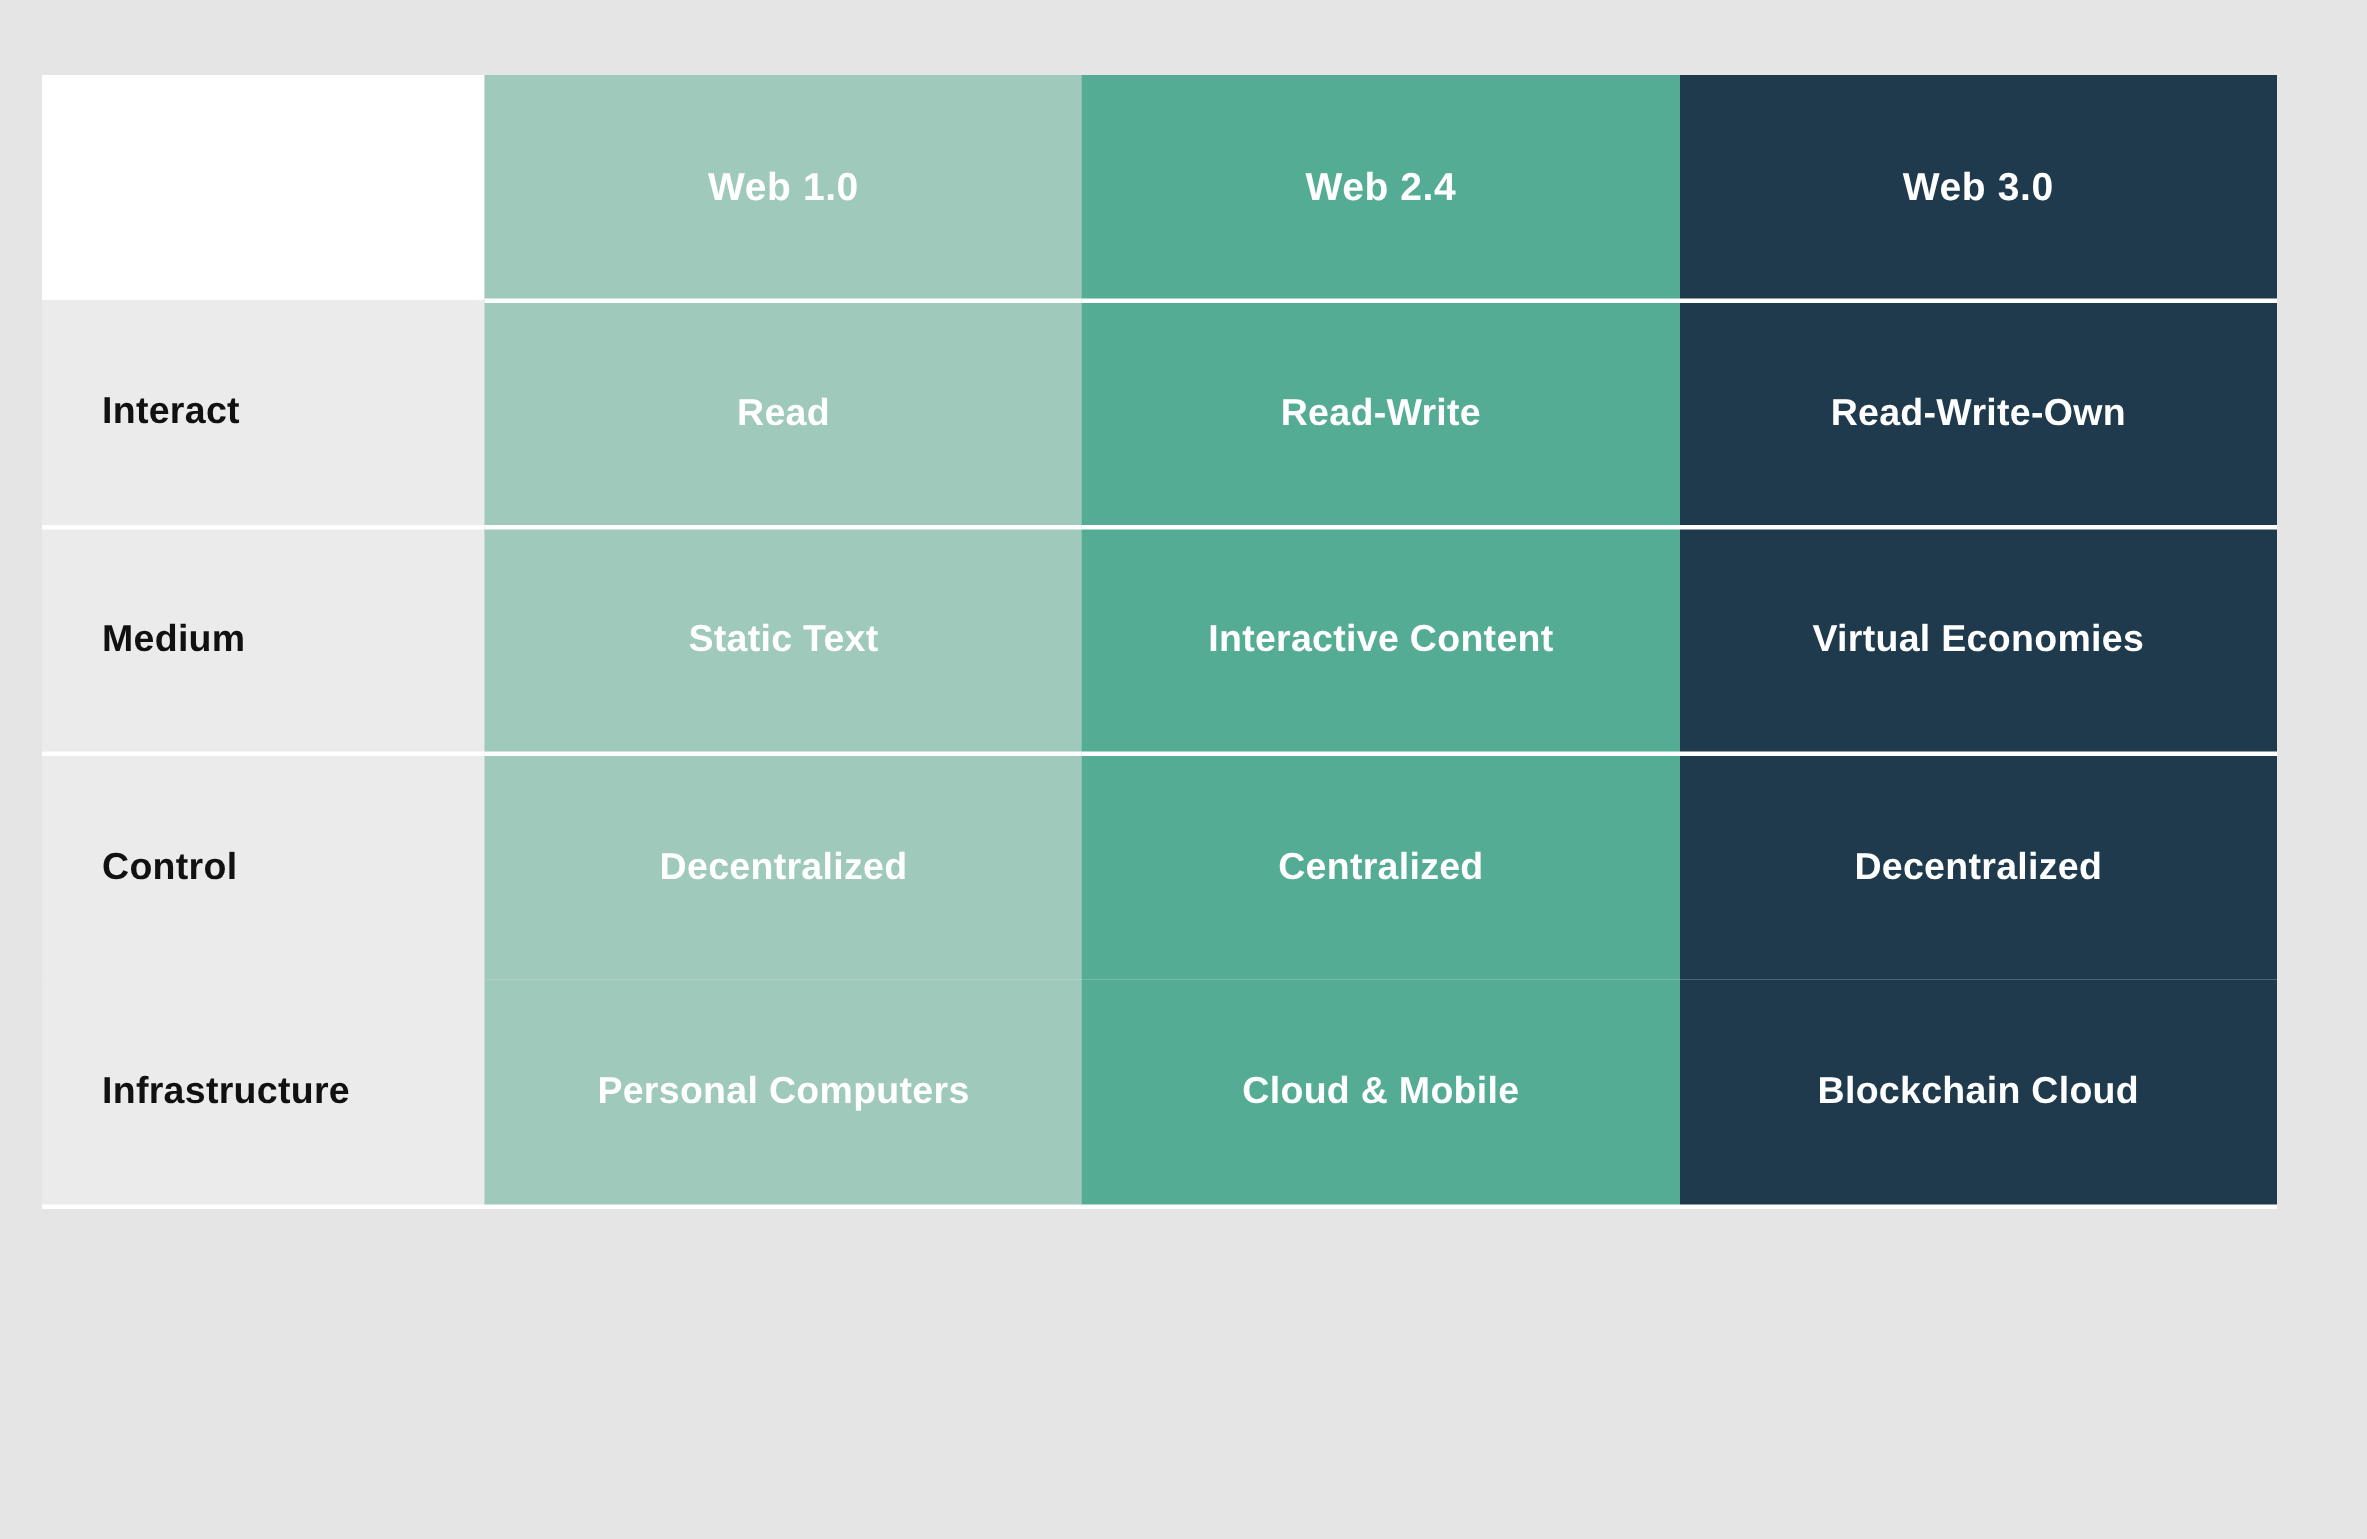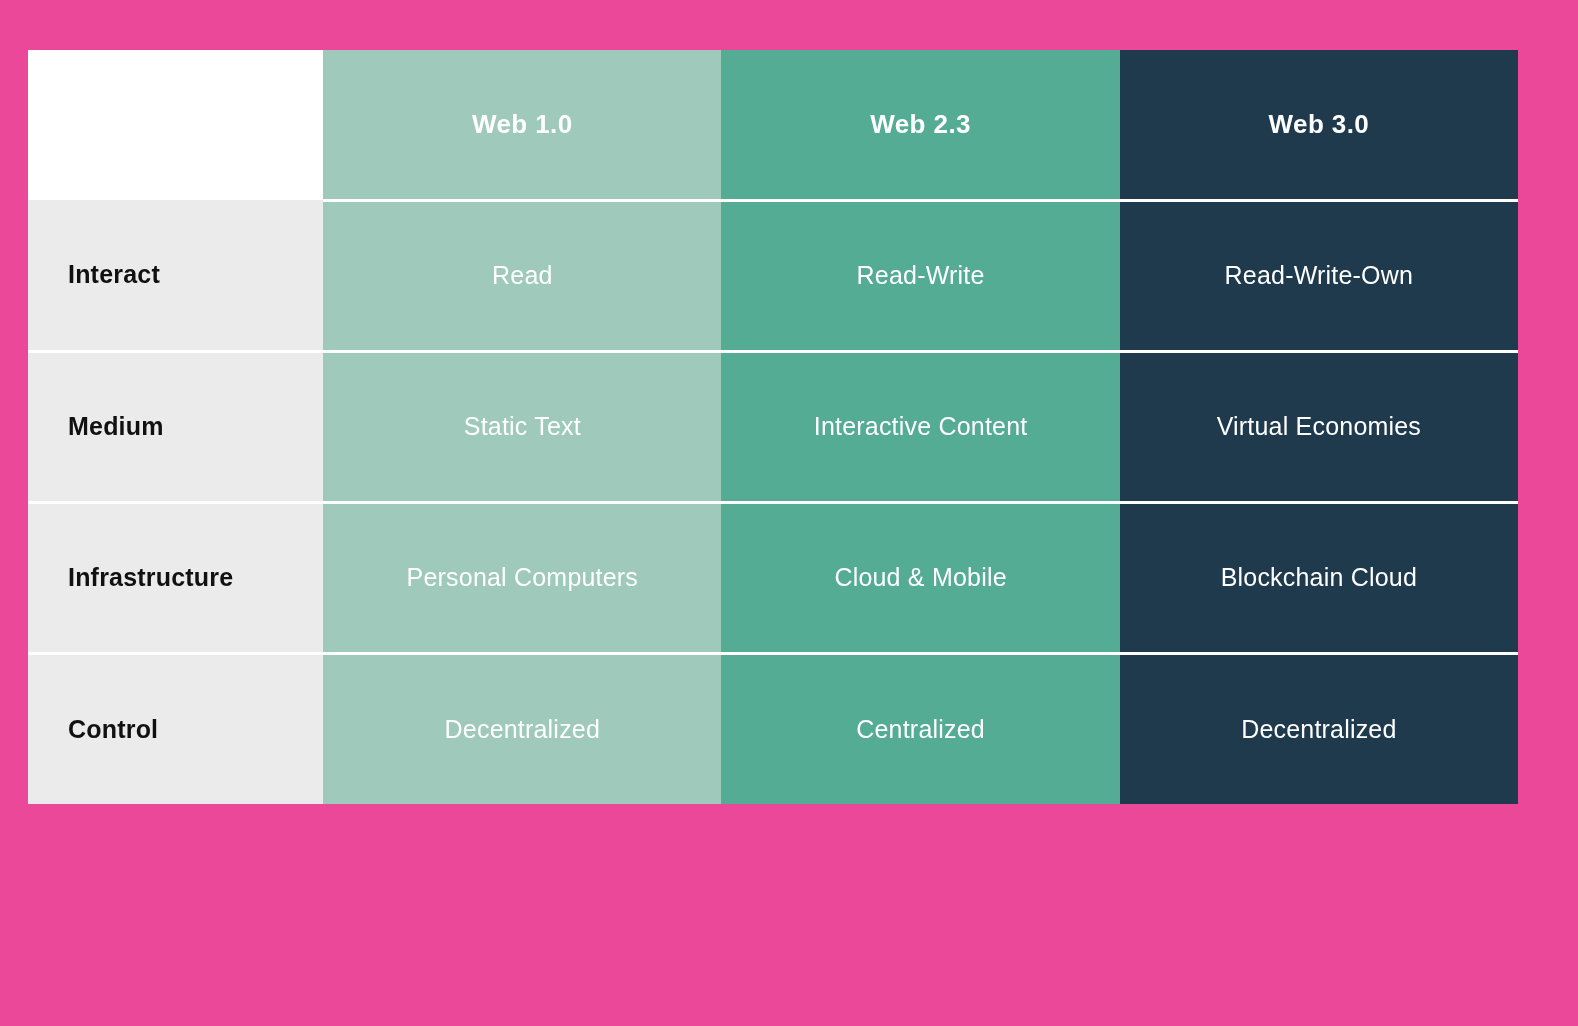--- a/index.html
+++ b/index.html
@@ -14,21 +14,21 @@
     font-family: "Liberation Sans", sans-serif;
     -webkit-font-smoothing: antialiased;
     overflow: hidden;
   }
 
   
   .canvas {
     position: relative;
     width: 1578px;
     height: 1026px;
-    background: #ec4899;
+    background: #e5e5e5;
   }
 
   
   .comparison-table {
     position: absolute;
     left: 28px;
     top: 50px;
     width: 1490px;
     border-collapse: collapse;
     table-layout: fixed;
@@ -74,21 +74,21 @@
     border-bottom: 3px solid #ffffff;
     letter-spacing: 0.2px;
   }
 
   .data-cell {
     padding: 0;
     text-align: center;
     vertical-align: middle;
     color: #ffffff;
     font-size: 25px;
-    font-weight: 400;
+    font-weight: 700;
     letter-spacing: 0.2px;
     border-bottom: 3px solid #ffffff;
   }
   .data-cell.c0 { background: #9fc9bb; }
   .data-cell.c1 { background: #55ac94; }
   .data-cell.c2 { background: #1e3a4c; }
 
   
   .body-row.last .label-cell,
   .body-row.last .data-cell { border-bottom: none; }
@@ -103,21 +103,21 @@
       <col class="col-label">
       <col class="col-data">
       <col class="col-data">
       <col class="col-data">
     </colgroup>
 
     <thead>
       <tr class="head-row">
         <th class="corner-cell"></th>
         <th class="head-cell c0">Web 1.0</th>
-        <th class="head-cell c1">Web 2.3</th>
+        <th class="head-cell c1">Web 2.4</th>
         <th class="head-cell c2">Web 3.0</th>
       </tr>
     </thead>
 
     <tbody>
 
       <tr class="body-row">
         <th class="label-cell">Interact</th>
         <td class="data-cell c0">Read</td>
         <td class="data-cell c1">Read-Write</td>
@@ -125,30 +125,30 @@
       </tr>
 
       <tr class="body-row">
         <th class="label-cell">Medium</th>
         <td class="data-cell c0">Static Text</td>
         <td class="data-cell c1">Interactive Content</td>
         <td class="data-cell c2">Virtual Economies</td>
       </tr>
 
 
+      <tr class="body-row last">
+        <th class="label-cell">Control</th>
+        <td class="data-cell c0">Decentralized</td>
+        <td class="data-cell c1">Centralized</td>
+        <td class="data-cell c2">Decentralized</td>
+      </tr>
+
       <tr class="body-row">
         <th class="label-cell">Infrastructure</th>
         <td class="data-cell c0">Personal Computers</td>
         <td class="data-cell c1">Cloud &amp; Mobile</td>
         <td class="data-cell c2">Blockchain Cloud</td>
-      </tr>
-
-      <tr class="body-row last">
-        <th class="label-cell">Control</th>
-        <td class="data-cell c0">Decentralized</td>
-        <td class="data-cell c1">Centralized</td>
-        <td class="data-cell c2">Decentralized</td>
       </tr>
 
     </tbody>
   </table>
 
 </div>
 
 </body></html>

